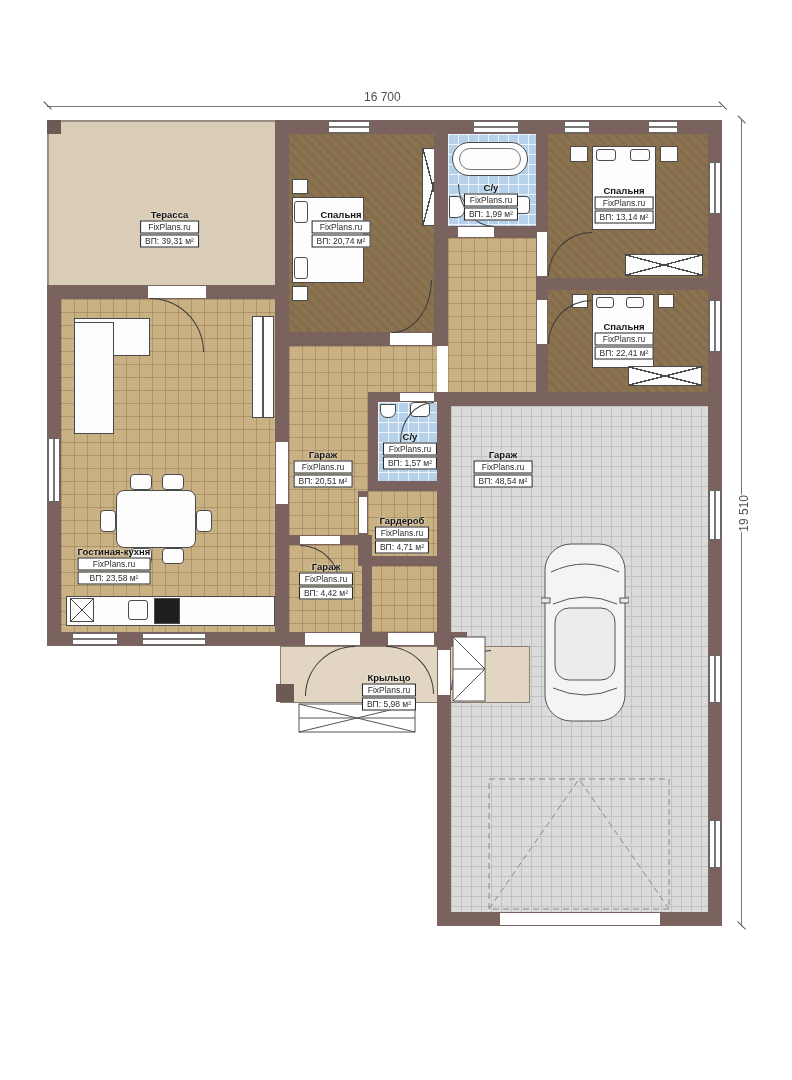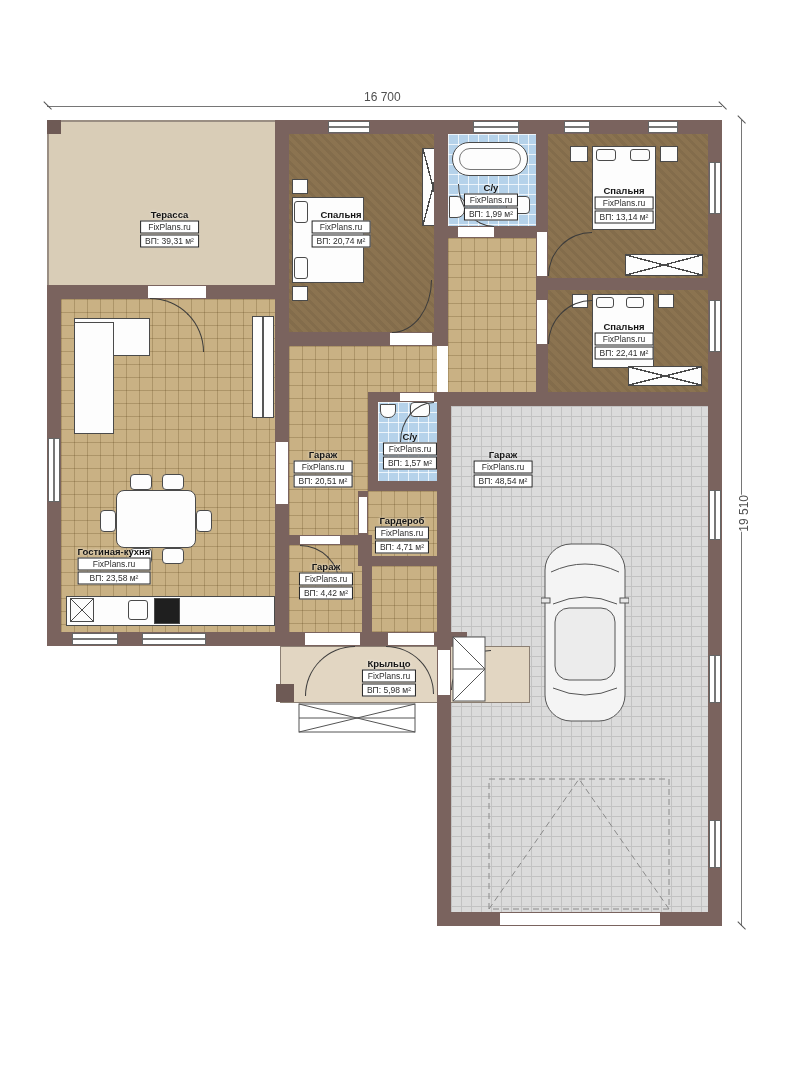--- a/index.html
+++ b/index.html
@@ -283,19 +283,19 @@
   <div class="room-label" style="left:114px;top:565px;">
     <div class="rl-name">Гостиная-кухня</div>
     <div class="rl-box">FixPlans.ru</div>
     <div class="rl-box">ВП: 23,58 м²</div>
   </div>
   <div class="room-label" style="left:326px;top:580px;">
     <div class="rl-name">Гараж</div>
     <div class="rl-box">FixPlans.ru</div>
     <div class="rl-box">ВП: 4,42 м²</div>
   </div>
-  <div class="room-label" style="left:377px;top:677px;padding-left:24px;">
+  <div class="room-label" style="left:377px;top:691px;padding-left:24px;">
     <div class="rl-name">Крыльцо</div>
     <div class="rl-box">FixPlans.ru</div>
     <div class="rl-box">ВП: 5,98 м²</div>
   </div>
 
 </div>
 
 </body></html>

